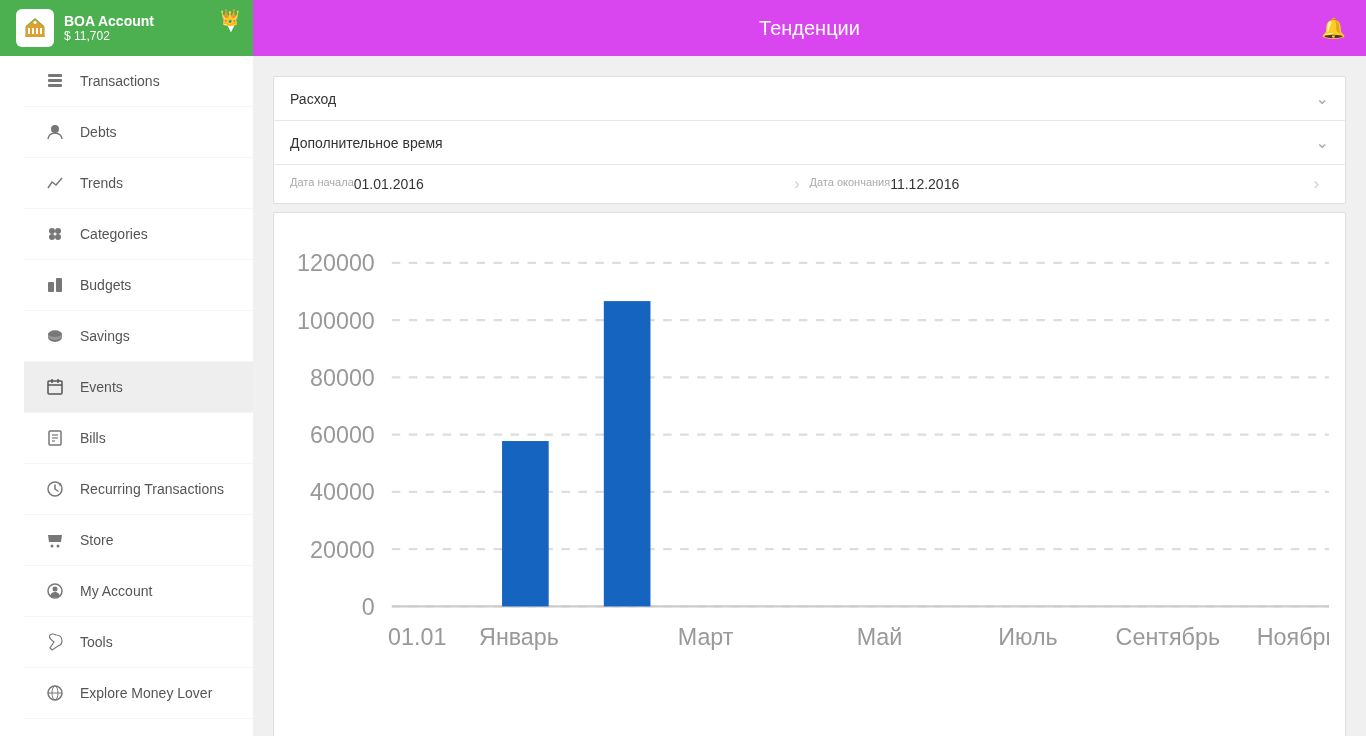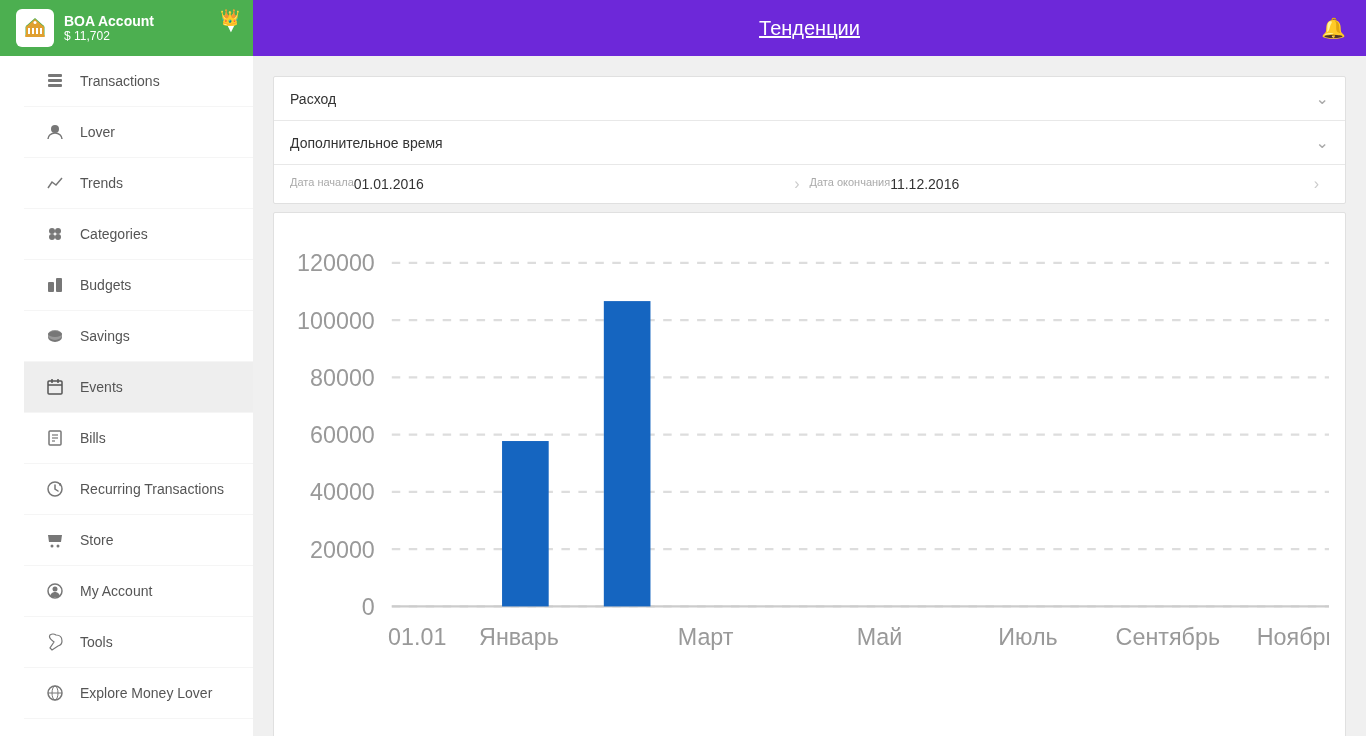--- a/index.html
+++ b/index.html
@@ -82,31 +82,30 @@
       height: 22px;
       display: flex;
       align-items: center;
       justify-content: center;
       color: #777;
       flex-shrink: 0;
     }
 
     
     .topbar {
-      background: #6d28d9;
+      background: #d946ef;
       height: 56px;
       display: flex;
       align-items: center;
       justify-content: center;
       color: #fff;
       font-size: 20px;
       font-weight: 500;
       position: relative;
       flex-shrink: 0;
-      text-decoration: underline;
     }
     .topbar-bell {
       position: absolute;
       right: 20px;
       font-size: 20px;
       cursor: pointer;
     }
 
     
     .main {
@@ -231,21 +230,21 @@
       <span>Transactions</span>
     </li>
 
     <li class="nav-item">
       <span class="nav-icon">
         <svg width="18" height="18" viewBox="0 0 18 18" fill="none">
             <circle cx="9" cy="6" r="4" fill="#777"></circle>
             <path d="M2 16c0-3.31 3.13-6 7-6s7 2.69 7 6" stroke="#777" stroke-width="1.5" fill="none"></path>
           </svg>
       </span>
-      <span>Lover</span>
+      <span>Debts</span>
     </li>
 
     <li class="nav-item">
       <span class="nav-icon">
         <svg width="18" height="18" viewBox="0 0 18 18" fill="none">
             <polyline points="2,14 6,8 10,11 16,4" stroke="#777" stroke-width="1.5" fill="none"></polyline>
           </svg>
       </span>
       <span>Trends</span>
     </li>

